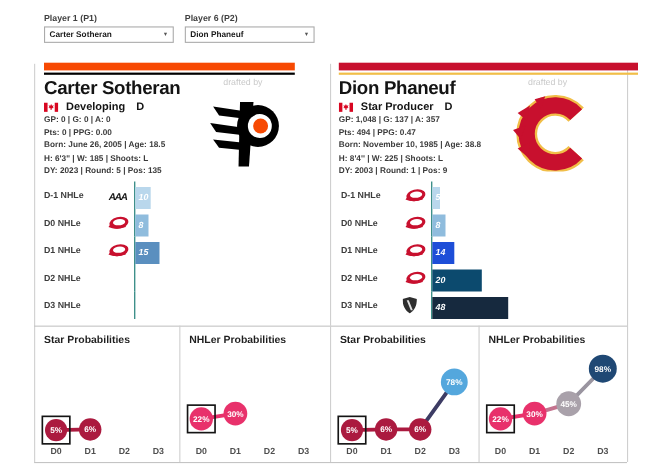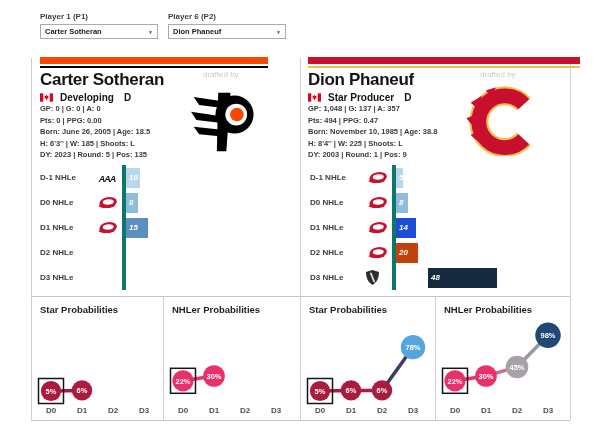--- a/index.html
+++ b/index.html
@@ -27,21 +27,21 @@
   .flag{display:inline-flex;margin-right:7px;}
   .arch{font-size:10px;font-weight:bold;color:#141414;}
   .pos{font-size:10px;font-weight:bold;color:#141414;margin-left:10px;}
   .iline{position:absolute;left:0;font-size:7.5px;font-weight:bold;color:#3a3a3a;white-space:nowrap;}
 
   
   .nhle{position:absolute;top:165px;}
   .nrow{height:25px;display:flex;align-items:center;}
   .nlabel{width:56px;font-size:8px;font-weight:bold;color:#3c3c3c;}
   .nlogo{width:26px;display:flex;justify-content:flex-start;align-items:center;}
-  .nbars{flex:1;align-self:stretch;border-left:4px solid #0f766e;display:flex;align-items:center;}
+  .nbars{flex:1;align-self:stretch;border-left:1px solid #0f766e;display:flex;align-items:flex-end;}
   .nbar{height:20px;color:#fff;font-size:8px;font-weight:bold;font-style:italic;
         line-height:20px;padding-left:3px;box-sizing:border-box;overflow:hidden;white-space:nowrap;}
 
   
   .vdiv{position:absolute;width:1px;background:#cfcfcf;}
   .hdiv{position:absolute;height:1px;background:#c4c4c4;}
 
   
   .panel{position:absolute;top:296px;height:124px;}
   .ptitle{position:absolute;top:8px;left:9px;font-size:9.5px;font-weight:bold;color:#1f1f1f;white-space:nowrap;}
@@ -245,33 +245,33 @@
         <span class="nlogo">
           <svg width="21" height="13" viewBox="0 0 21 13">
             <g transform="skewX(-16) translate(4,0)">
               <ellipse cx="10" cy="6.5" rx="8.5" ry="5.5" fill="#c8102e"></ellipse>
               <ellipse cx="10" cy="6" rx="5.5" ry="2.8" fill="#fff"></ellipse>
               <path d="M2 9.5 Q9 12.5 17 9.5" stroke="#c8102e" stroke-width="2" fill="none"></path>
             </g>
           </svg>
         </span>
         <span class="nbars">
-          <span class="nbar" style="width: 22px; background: #c2410c;">20</span>
+          <span class="nbar" style="width: 45px; background: #0c4a6e;">20</span>
         </span>
       </div>
       <div class="nrow">
         <span class="nlabel">D3 NHLe</span>
         <span class="nlogo">
           <svg width="13" height="15" viewBox="0 0 14 16">
             <path d="M7 0 L14 2 C14 8 12 13 7 16 C2 13 0 8 0 2 Z" fill="#2e2e2e"></path>
             <path d="M4 3 L6 3 L10 13 L8 13 Z" fill="#fff" opacity="0.85"></path>
           </svg>
         </span>
         <span class="nbars">
-          <span class="nbar" style="width: 69.12px; background: rgb(22, 41, 62); margin-left: 32px;">48</span>
+          <span class="nbar" style="width: 69.12px; background: rgb(22, 41, 62);">48</span>
         </span>
       </div>
     </div>
 
   <div class="panel" style="left:31px;width:132px">
     <div class="ptitle">Star Probabilities</div>
     <div class="pchart"><svg width="132" height="124" viewBox="0 0 132 124">
           <line x1="20" y1="95" x2="51" y2="94.4" stroke="#ab1a3f" stroke-width="3.5" stroke-linecap="round"></line>
           <rect x="7.5" y="82.5" width="25" height="25" fill="none" stroke="#141414" stroke-width="1.5"></rect>
           <circle cx="20" cy="95" r="10.1" fill="#ab1a3f"></circle>

